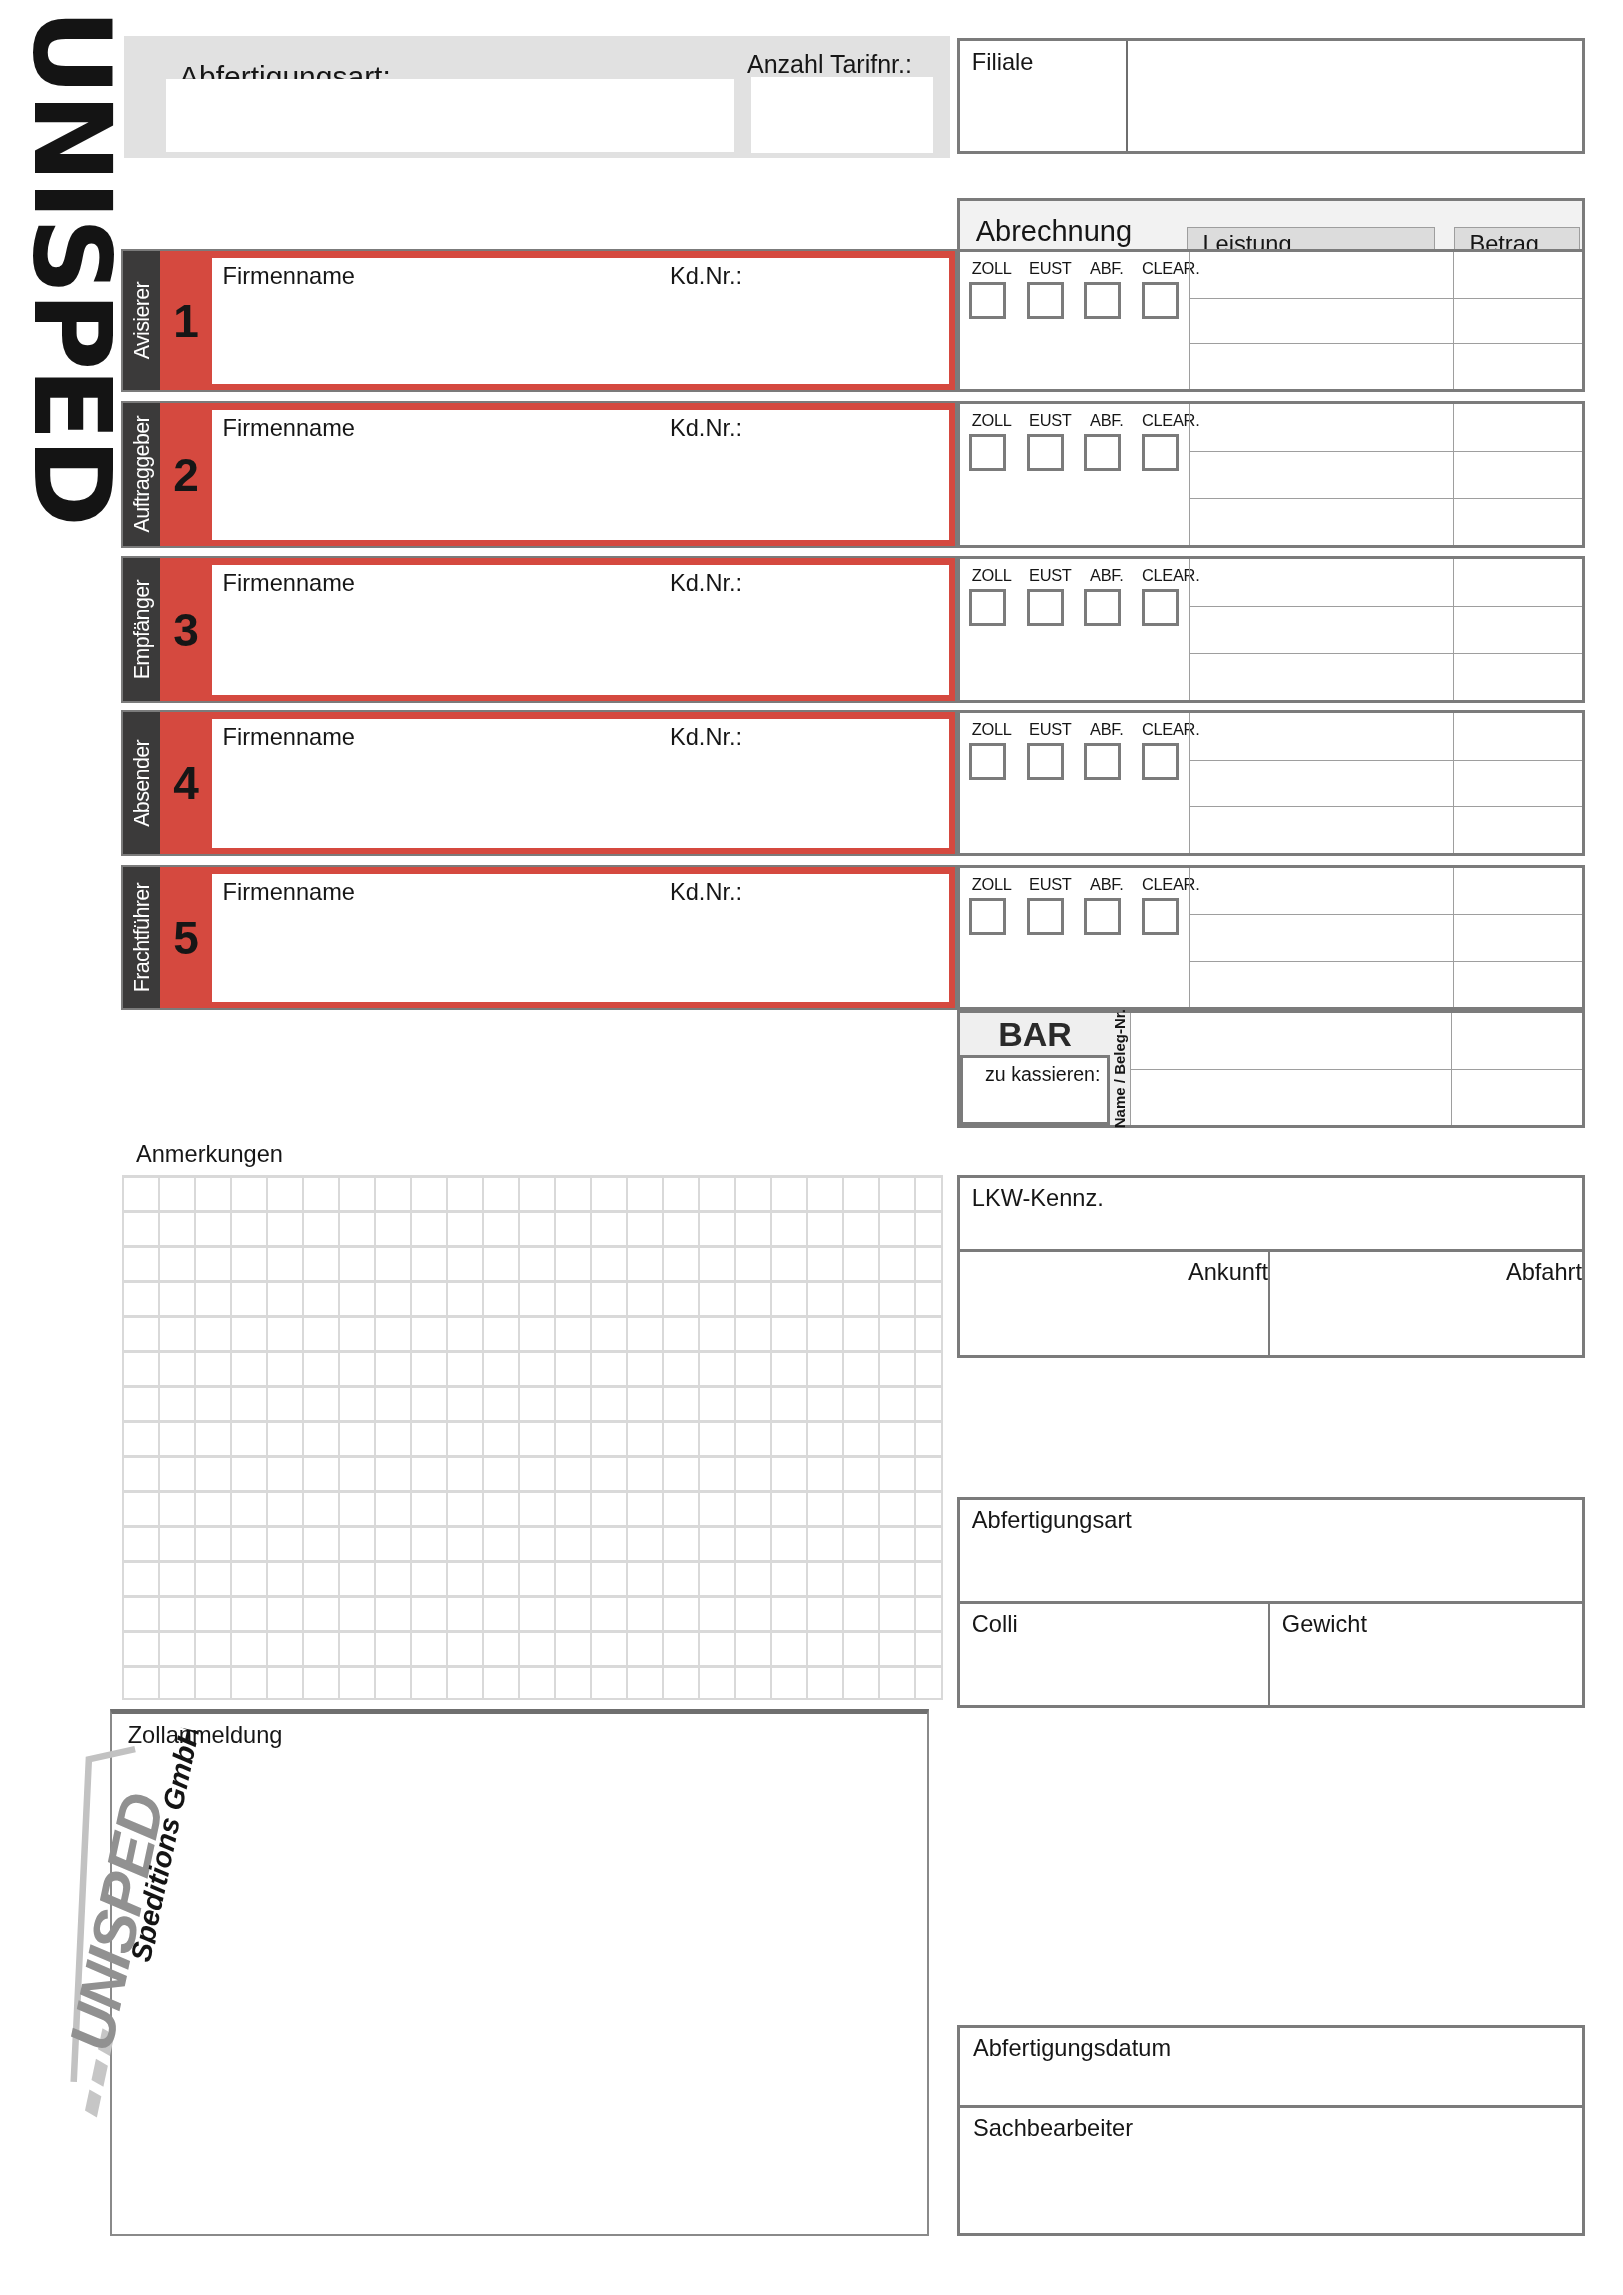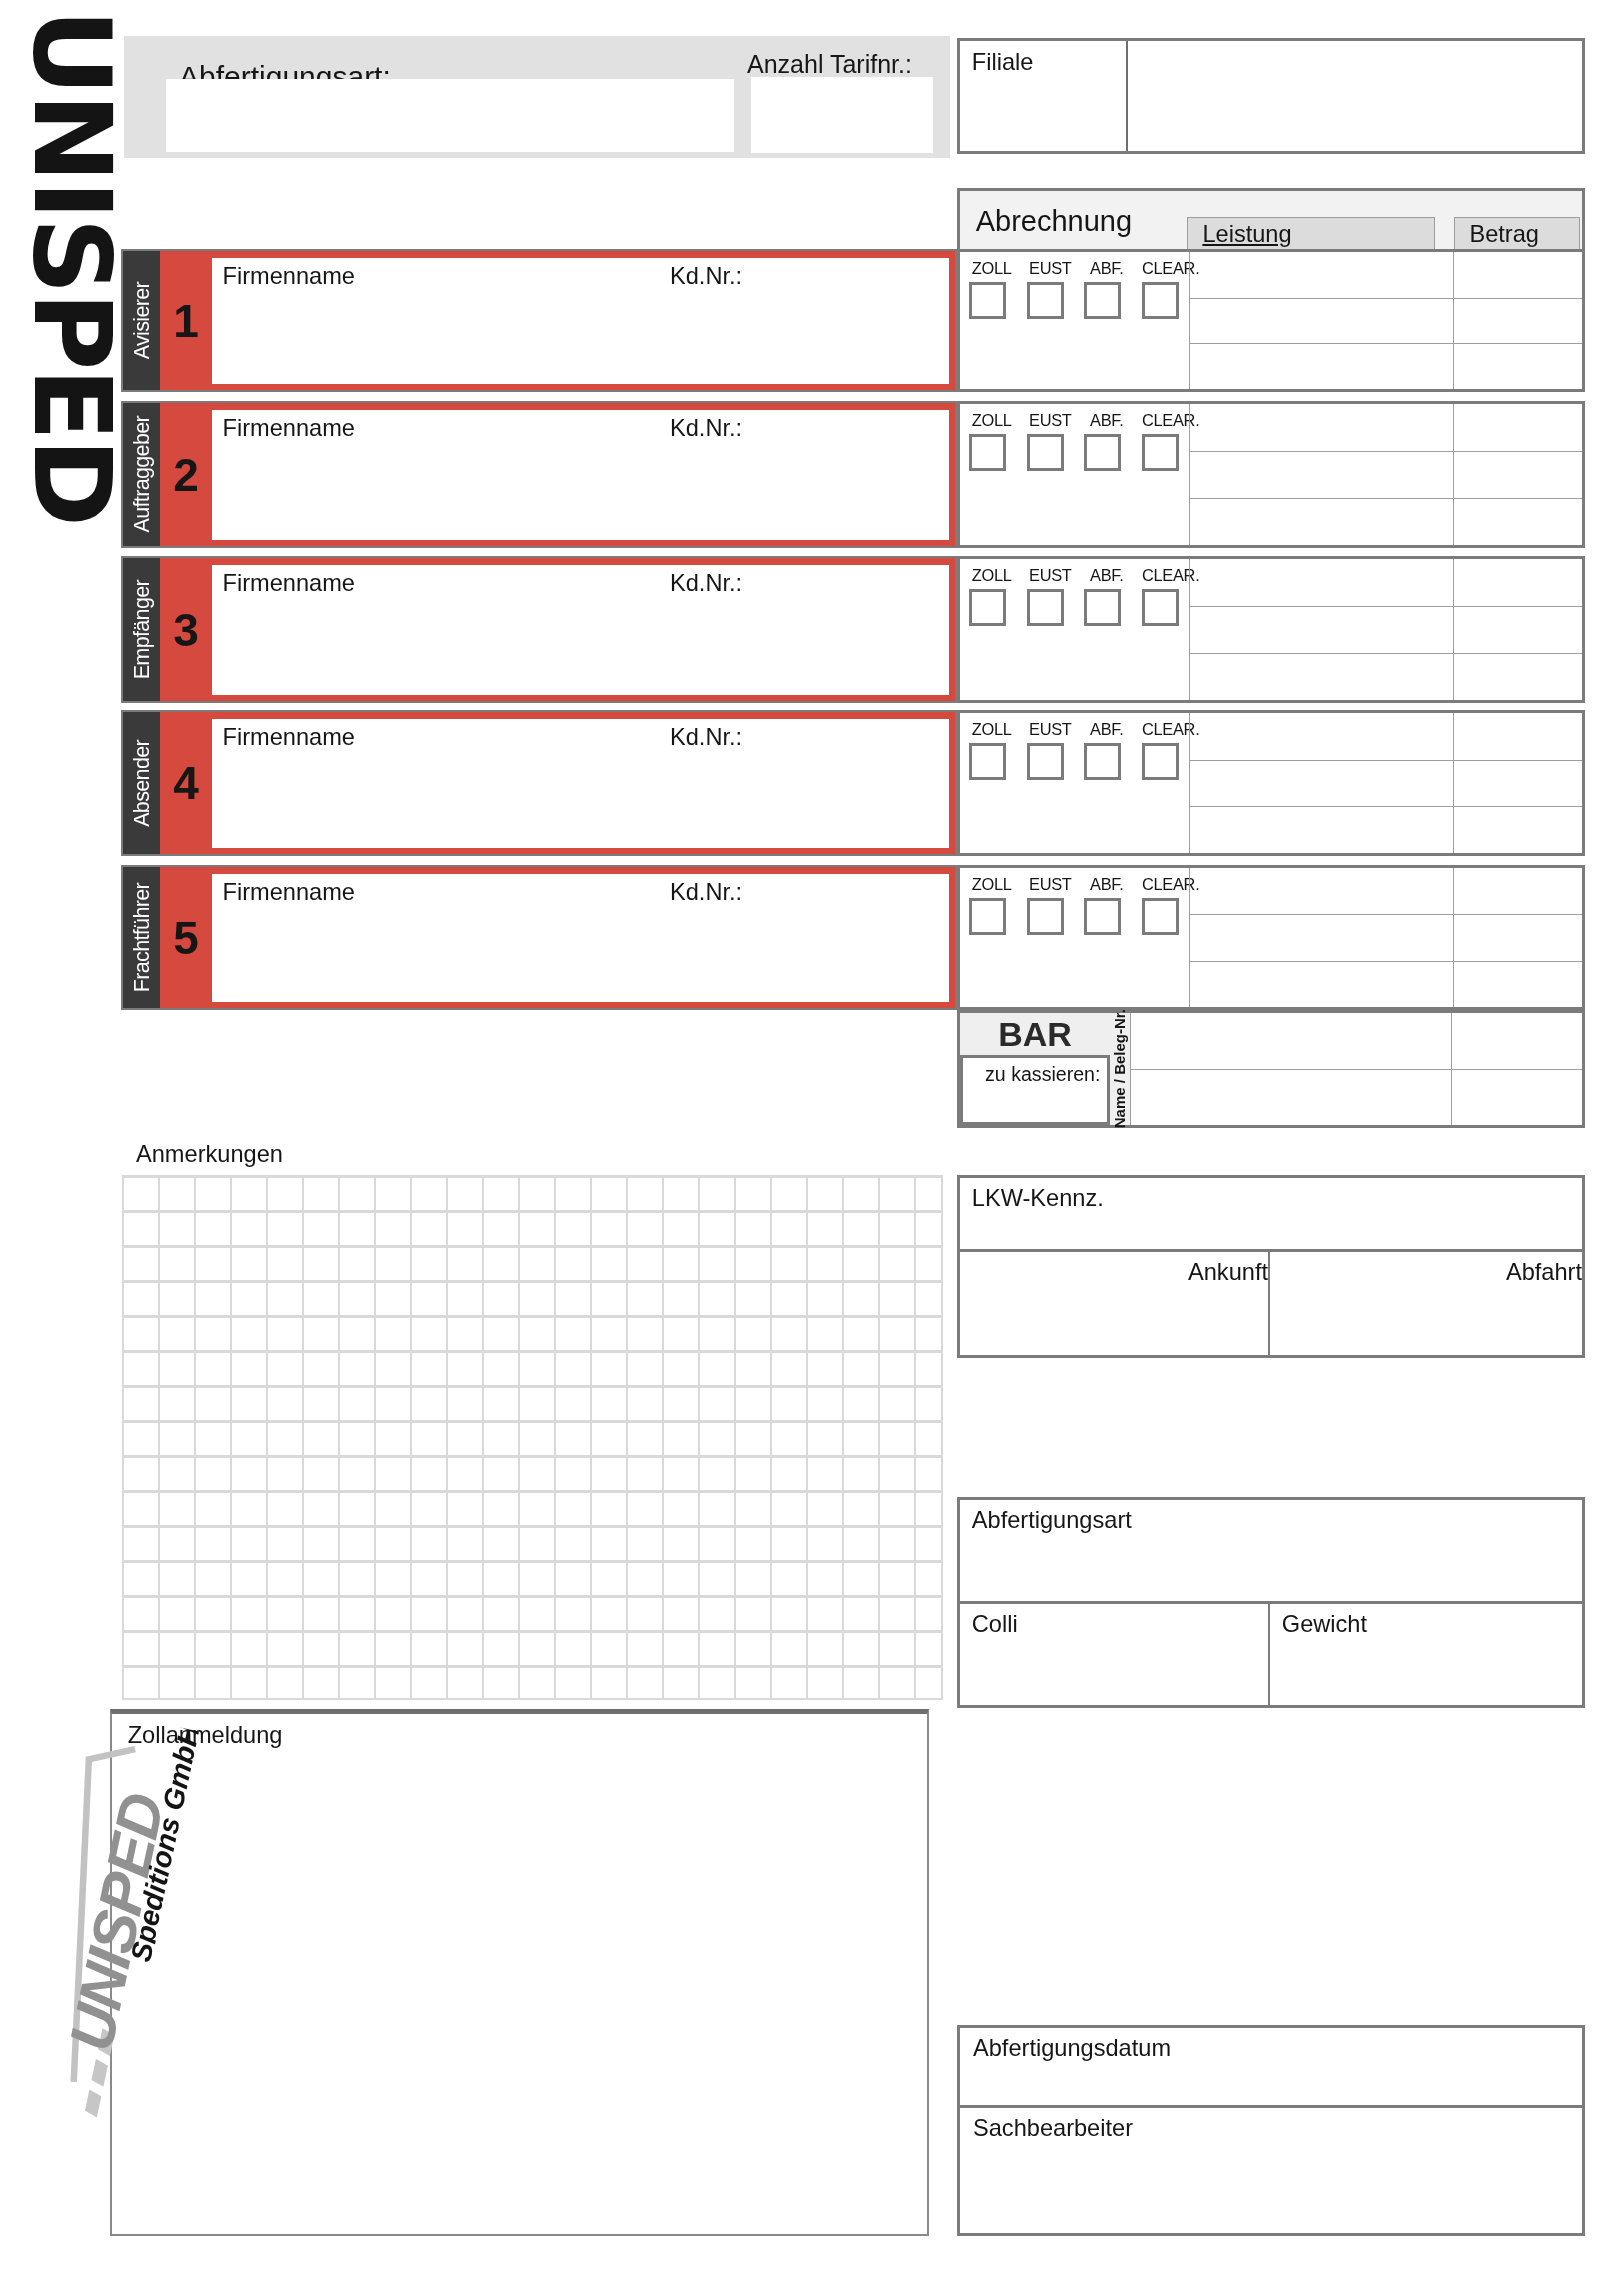--- a/index.html
+++ b/index.html
@@ -19,21 +19,21 @@
   .hdr-gray .anz-input{position:absolute;left:627px;top:41px;width:182px;height:76px;background:#fff;}
 
   
   .filiale-box{position:absolute;left:957px;top:38px;width:628px;height:116px;border:3.9px solid #7b7b7b;
                background:#fff;box-sizing:border-box;display:flex;}
   .filiale-box .cell1{width:154px;border-right:2px solid #6e6e6e;padding:7.9px 0 0 11.8px;font-size:23.6px;}
   .filiale-box .cell2{flex:1;padding:7.9px 0 0 14.4px;font-size:23.6px;}
 
   
   .abrechnung{position:absolute;left:957px;top:182px;width:628px;height:946px;}
-  .abr-head{position:absolute;left:0;top:6px;width:628px;height:66px;border:3.9px solid #7b7b7b;
+  .abr-head{position:absolute;left:0;top:16px;width:628px;height:66px;border:3.9px solid #7b7b7b;
             background:#f2f2f2;box-sizing:border-box;}
   .abr-title{position:absolute;left:15.7px;top:14.4px;font-size:29px;}
   .chip{position:absolute;bottom:0;height:34px;background:#dcdcdc;border:1.3px solid #9e9e9e;border-bottom:none;
         box-sizing:border-box;display:flex;align-items:center;padding-left:14.4px;font-size:23.6px;}
   .chip.le{left:227px;width:248px;text-decoration:underline;}
   .chip.be{left:494px;width:126px;}
 
   .abr-sec{position:absolute;left:0;width:628px;border:3.3px solid #7b7b7b;background:#fff;box-sizing:border-box;}
   .abr-left{position:absolute;left:0;top:0;bottom:0;width:229px;}
   .cb-lbl{position:absolute;top:6.5px;font-size:16.4px;letter-spacing:-0.3px;}

